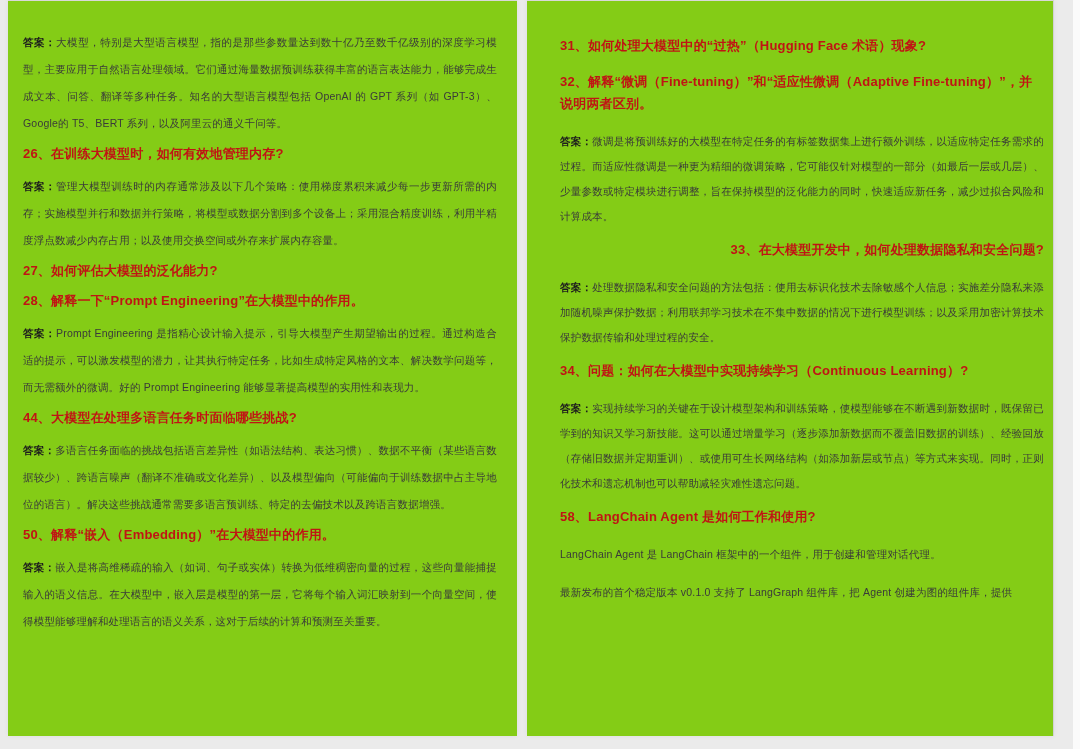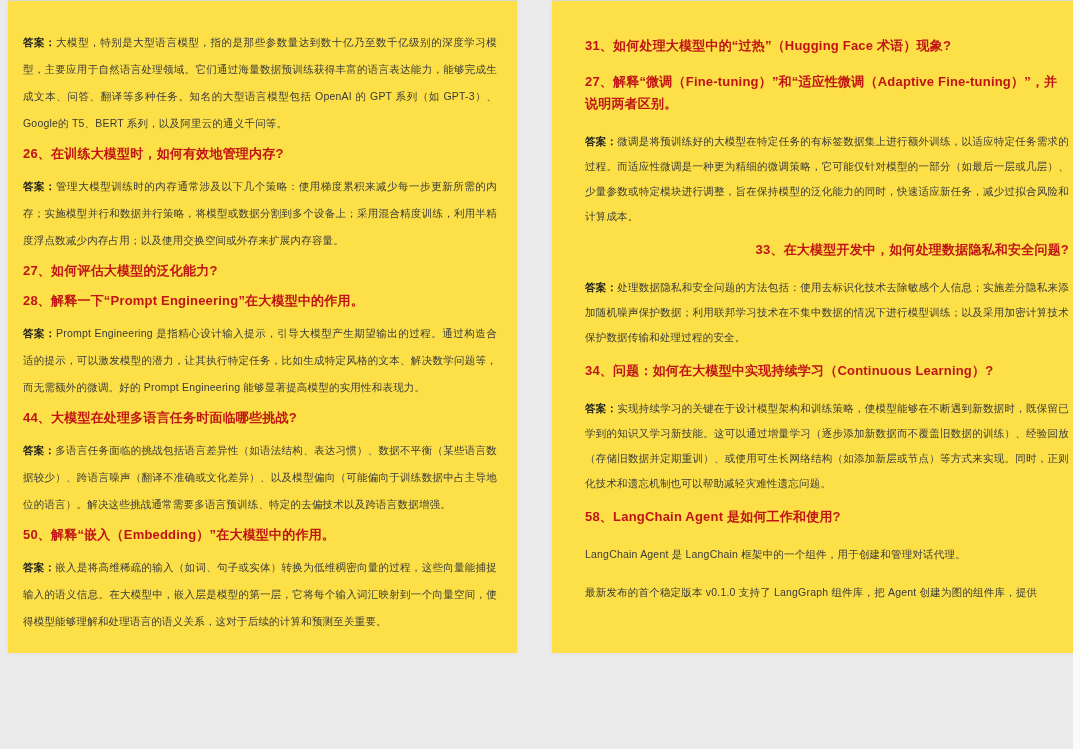--- a/index.html
+++ b/index.html
@@ -12,34 +12,34 @@
     font-family: "Liberation Sans", sans-serif;
   }
   #viewer {
     position: relative;
     width: 1080px;
     height: 749px;
   }
   .page {
     position: absolute;
     top: 0;
-    height: 653px;
-    background: #fde047;
+    height: 736px;
+    background: #84cc16;
     border-top: 1px solid #d8d8d8;
     box-shadow: 0 0 5px rgba(0,0,0,0.06);
     box-sizing: border-box;
     overflow: hidden;
   }
   #page-left {
     left: 8px;
     width: 509px;
     padding: 28px 20px 0 15px;
   }
   #page-right {
-    left: 552px;
+    left: 527px;
     width: 527px;
     padding: 24px 9px 0 33px;
     border-right: 1px solid #d2d2d2;
   }
   .right-strip {
     position: absolute;
     top: 0;
     left: 1073px;
     width: 7px;
     height: 749px;
@@ -80,21 +80,21 @@
       <div class="q" style="color: rgb(192, 20, 20);">27、如何评估大模型的泛化能力?</div>
       <div class="q" style="color: rgb(192, 20, 20);">28、解释一下“Prompt Engineering”在大模型中的作用。</div>
       <div class="a"><strong>答案：</strong>Prompt Engineering 是指精心设计输入提示，引导大模型产生期望输出的过程。通过构造合适的提示，可以激发模型的潜力，让其执行特定任务，比如生成特定风格的文本、解决数学问题等，而无需额外的微调。好的 Prompt Engineering 能够显著提高模型的实用性和表现力。</div>
       <div class="q" style="color: rgb(192, 20, 20);">44、大模型在处理多语言任务时面临哪些挑战?</div>
       <div class="a"><strong>答案：</strong>多语言任务面临的挑战包括语言差异性（如语法结构、表达习惯）、数据不平衡（某些语言数据较少）、跨语言噪声（翻译不准确或文化差异）、以及模型偏向（可能偏向于训练数据中占主导地位的语言）。解决这些挑战通常需要多语言预训练、特定的去偏技术以及跨语言数据增强。</div>
       <div class="q" style="color: rgb(192, 20, 20);">50、解释“嵌入（Embedding）”在大模型中的作用。</div>
       <div class="a"><strong>答案：</strong>嵌入是将高维稀疏的输入（如词、句子或实体）转换为低维稠密向量的过程，这些向量能捕捉输入的语义信息。在大模型中，嵌入层是模型的第一层，它将每个输入词汇映射到一个向量空间，使得模型能够理解和处理语言的语义关系，这对于后续的计算和预测至关重要。</div>
     </div>
   <div id="page-right" class="page">
       <div class="q" style="color: rgb(192, 20, 20);">31、如何处理大模型中的“过热”（Hugging Face 术语）现象?</div>
-      <div class="q" style="color: rgb(192, 20, 20);">27、解释“微调（Fine-tuning）”和“适应性微调（Adaptive Fine-tuning）”，并说明两者区别。</div>
+      <div class="q" style="color: rgb(192, 20, 20);">32、解释“微调（Fine-tuning）”和“适应性微调（Adaptive Fine-tuning）”，并说明两者区别。</div>
       <div class="a"><strong>答案：</strong>微调是将预训练好的大模型在特定任务的有标签数据集上进行额外训练，以适应特定任务需求的过程。而适应性微调是一种更为精细的微调策略，它可能仅针对模型的一部分（如最后一层或几层）、少量参数或特定模块进行调整，旨在保持模型的泛化能力的同时，快速适应新任务，减少过拟合风险和计算成本。</div>
       <div class="q" style="color: rgb(192, 20, 20); text-align: right;">33、在大模型开发中，如何处理数据隐私和安全问题?</div>
       <div class="a"><strong>答案：</strong>处理数据隐私和安全问题的方法包括：使用去标识化技术去除敏感个人信息；实施差分隐私来添加随机噪声保护数据；利用联邦学习技术在不集中数据的情况下进行模型训练；以及采用加密计算技术保护数据传输和处理过程的安全。</div>
       <div class="q" style="color: rgb(192, 20, 20);">34、问题：如何在大模型中实现持续学习（Continuous Learning）?</div>
       <div class="a"><strong>答案：</strong>实现持续学习的关键在于设计模型架构和训练策略，使模型能够在不断遇到新数据时，既保留已学到的知识又学习新技能。这可以通过增量学习（逐步添加新数据而不覆盖旧数据的训练）、经验回放（存储旧数据并定期重训）、或使用可生长网络结构（如添加新层或节点）等方式来实现。同时，正则化技术和遗忘机制也可以帮助减轻灾难性遗忘问题。</div>
       <div class="q" style="color: rgb(192, 20, 20);">58、LangChain Agent 是如何工作和使用?</div>
       <div class="a p-gap">LangChain Agent 是 LangChain 框架中的一个组件，用于创建和管理对话代理。</div>
       <div class="a p-gap">最新发布的首个稳定版本 v0.1.0 支持了 LangGraph 组件库，把 Agent 创建为图的组件库，提供</div>
     </div>
   <div class="right-strip"></div>

